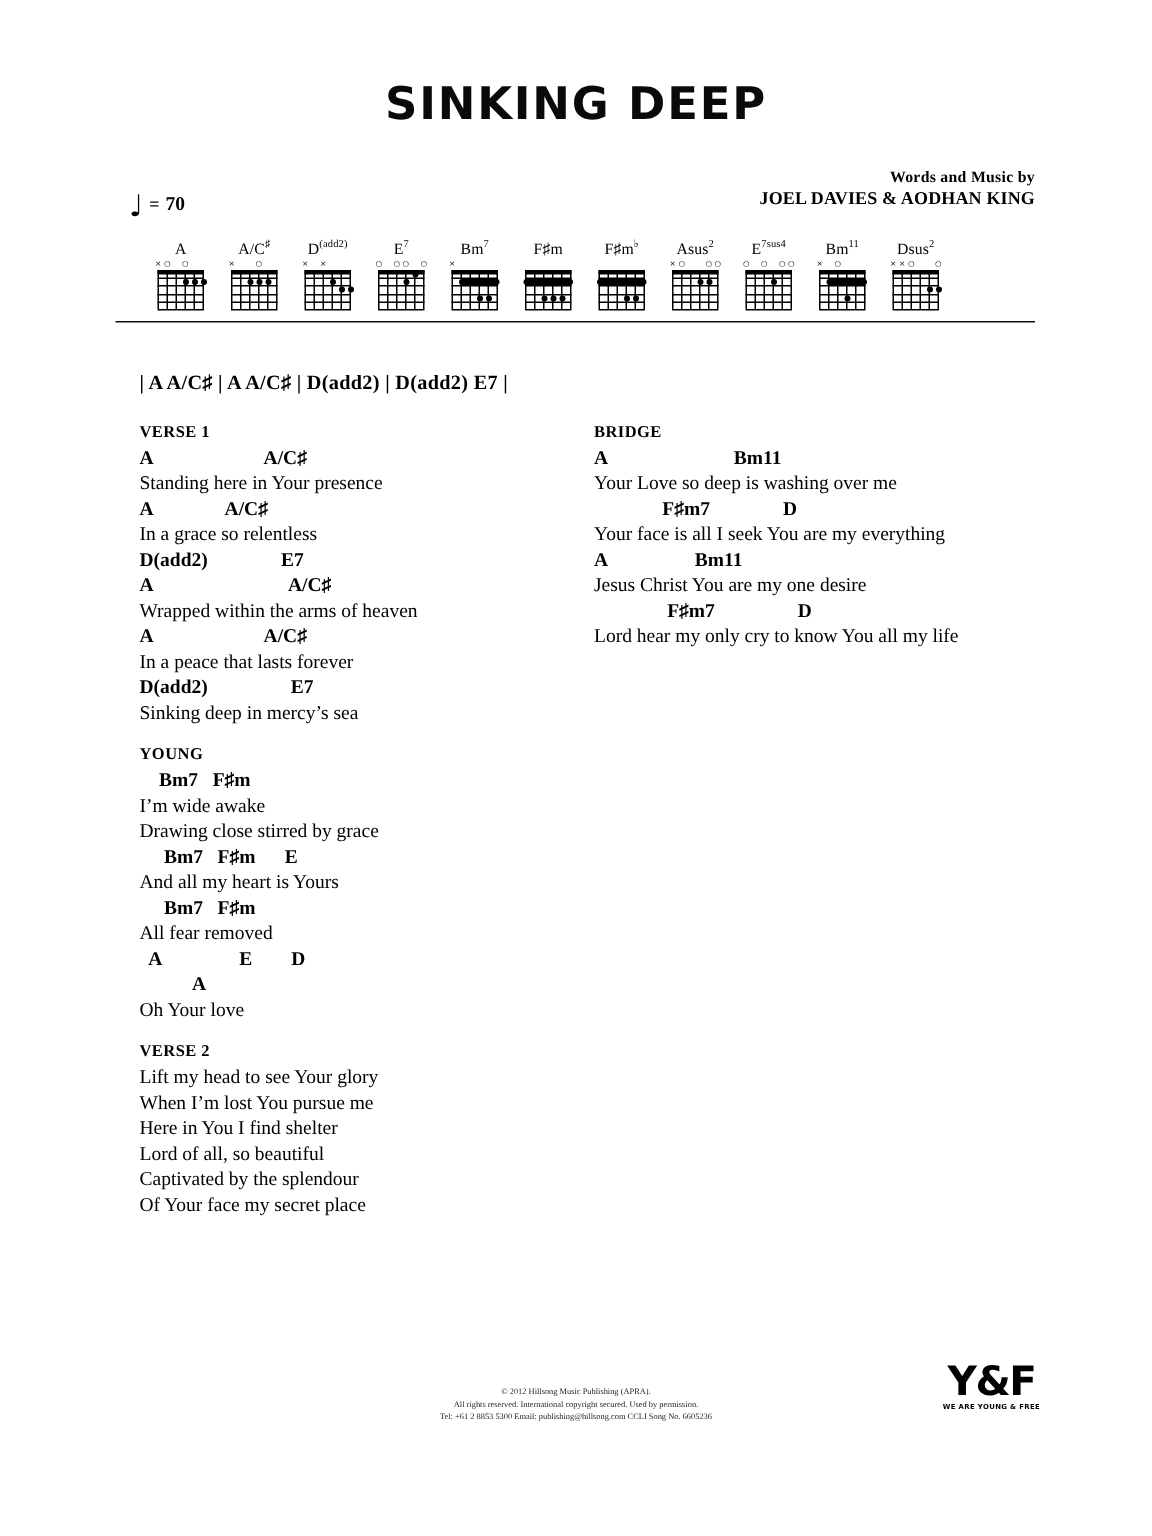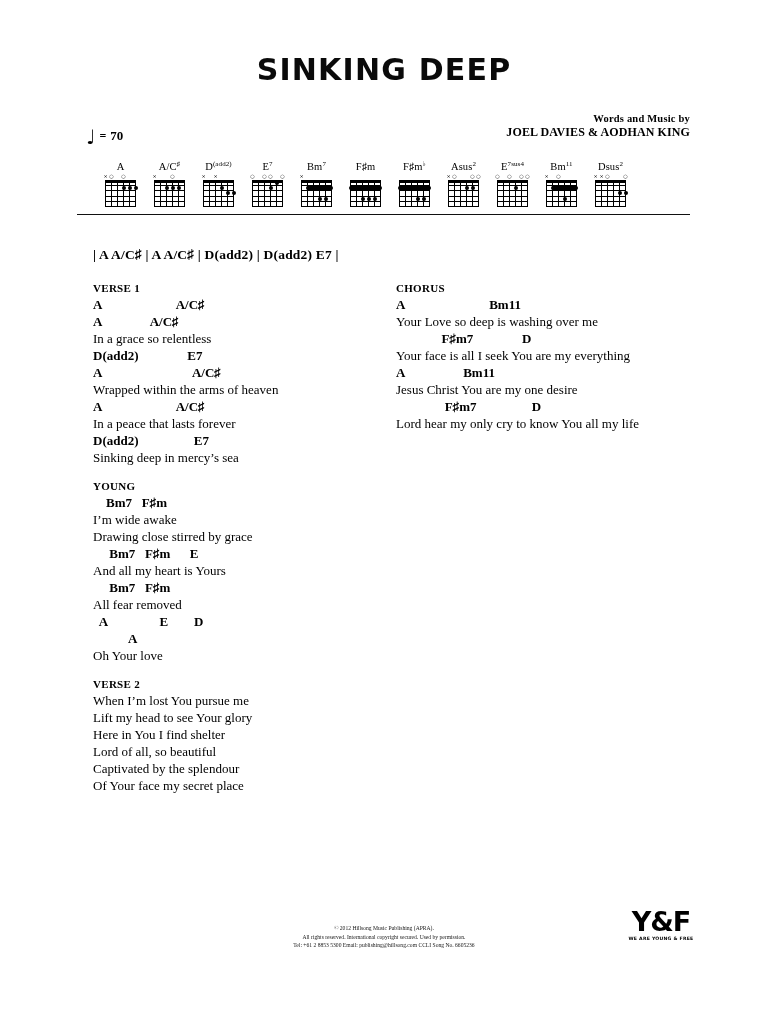--- a/index.html
+++ b/index.html
@@ -541,20 +541,21 @@
 
   <div class="divider"></div>
 
   <div class="intro-line">| A A/C♯ | A A/C♯ | D(add2) | D(add2) E7 |</div>
 
   <div class="col-left">
     <div class="section">
       <div class="section-heading">VERSE 1</div>
       <div class="section-body">
           <div class="chord-row">A                       A/C♯</div>
+          <div class="lyric-row">Standing here in Your presence</div>
           <div class="chord-row">A               A/C♯</div>
           <div class="lyric-row">In a grace so relentless</div>
           <div class="chord-row">D(add2)               E7</div>
           <div class="chord-row">A                            A/C♯</div>
           <div class="lyric-row">Wrapped within the arms of heaven</div>
           <div class="chord-row">A                       A/C♯</div>
           <div class="lyric-row">In a peace that lasts forever</div>
           <div class="chord-row">D(add2)                 E7</div>
           <div class="lyric-row">Sinking deep in mercy’s sea</div>
         </div>
@@ -570,33 +571,33 @@
           <div class="chord-row">     Bm7   F♯m</div>
           <div class="lyric-row">All fear removed</div>
           <div class="chord-row">  A                E        D</div>
           <div class="chord-row">           A</div>
           <div class="lyric-row">Oh Your love</div>
         </div>
     </div>
     <div class="section">
       <div class="section-heading">VERSE 2</div>
       <div class="section-body">
+          <div class="lyric-row">Lift my head to see Your glory</div>
           <div class="lyric-row">When I’m lost You pursue me</div>
-          <div class="lyric-row">Lift my head to see Your glory</div>
           <div class="lyric-row">Here in You I find shelter</div>
           <div class="lyric-row">Lord of all, so beautiful</div>
           <div class="lyric-row">Captivated by the splendour</div>
           <div class="lyric-row">Of Your face my secret place</div>
         </div>
     </div>
   </div>
 
   <div class="col-right">
     <div class="section">
-      <div class="section-heading">CHORUS</div>
+      <div class="section-heading">BRIDGE</div>
       <div class="section-body">
           <div class="chord-row">A                          Bm11</div>
           <div class="lyric-row">Your Love so deep is washing over me</div>
           <div class="chord-row">              F♯m7               D</div>
           <div class="lyric-row">Your face is all I seek You are my everything</div>
           <div class="chord-row">A                  Bm11</div>
           <div class="lyric-row">Jesus Christ You are my one desire</div>
           <div class="chord-row">               F♯m7                 D</div>
           <div class="lyric-row">Lord hear my only cry to know You all my life</div>
         </div>

